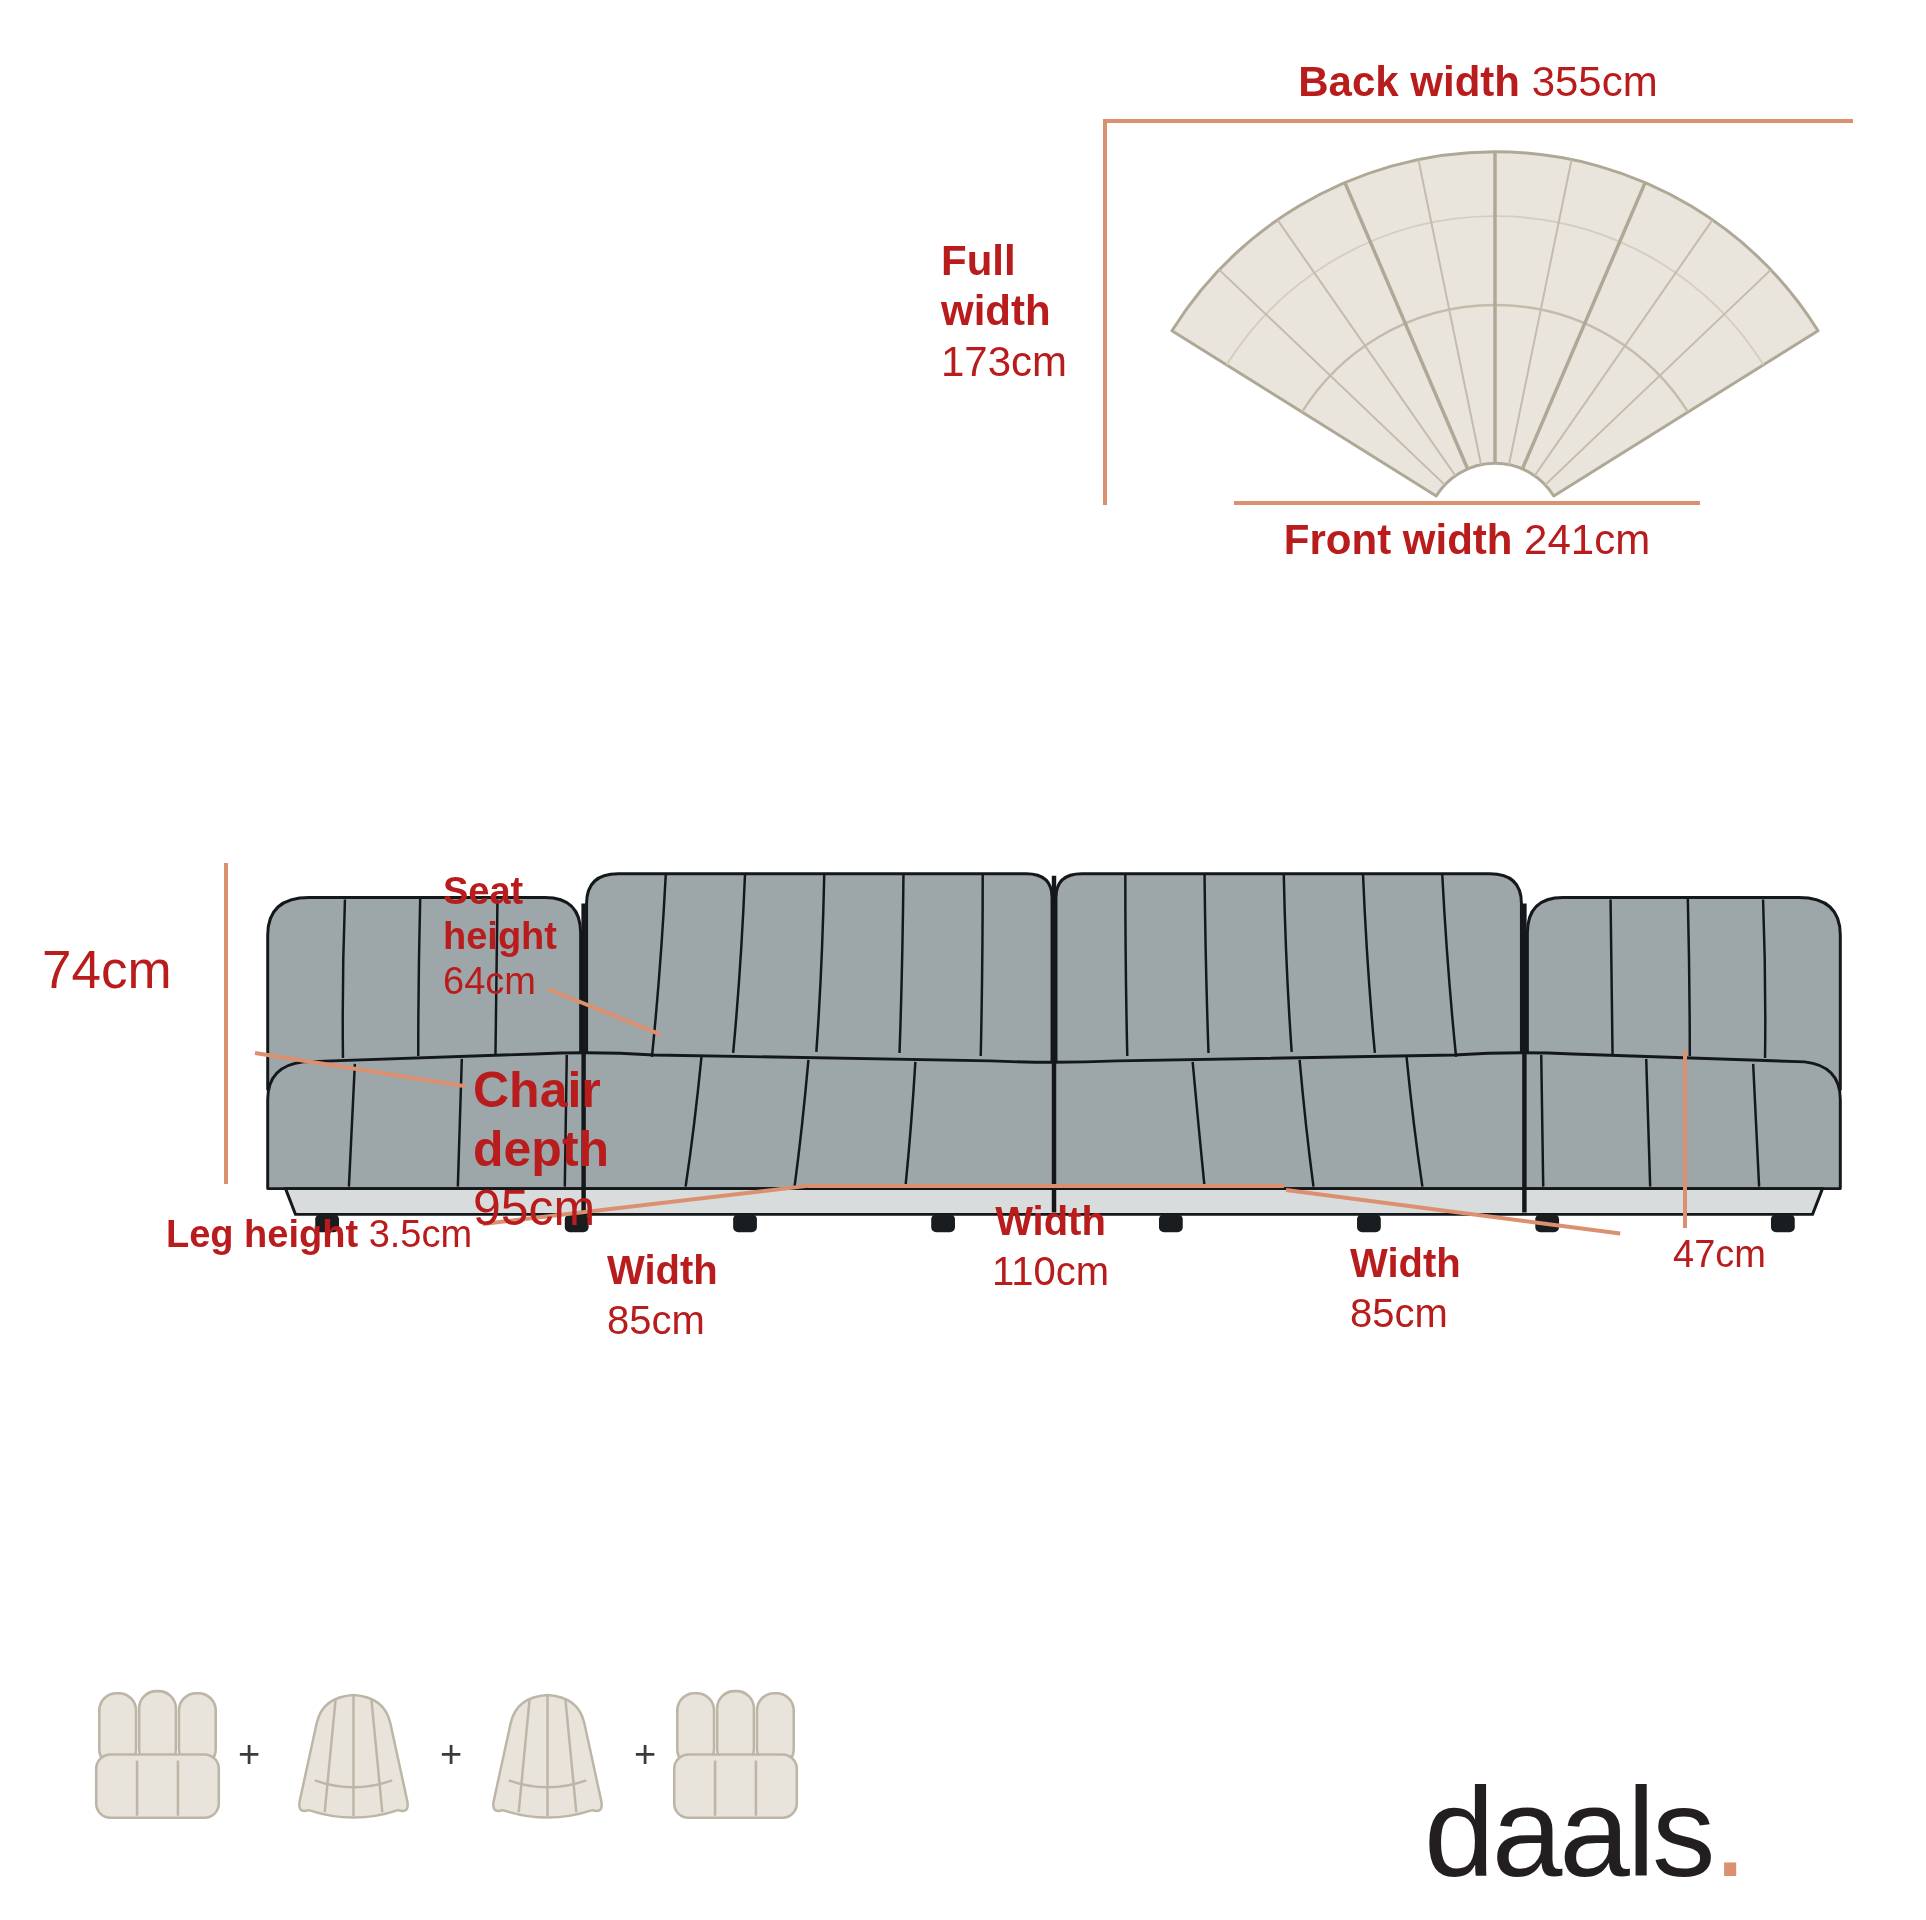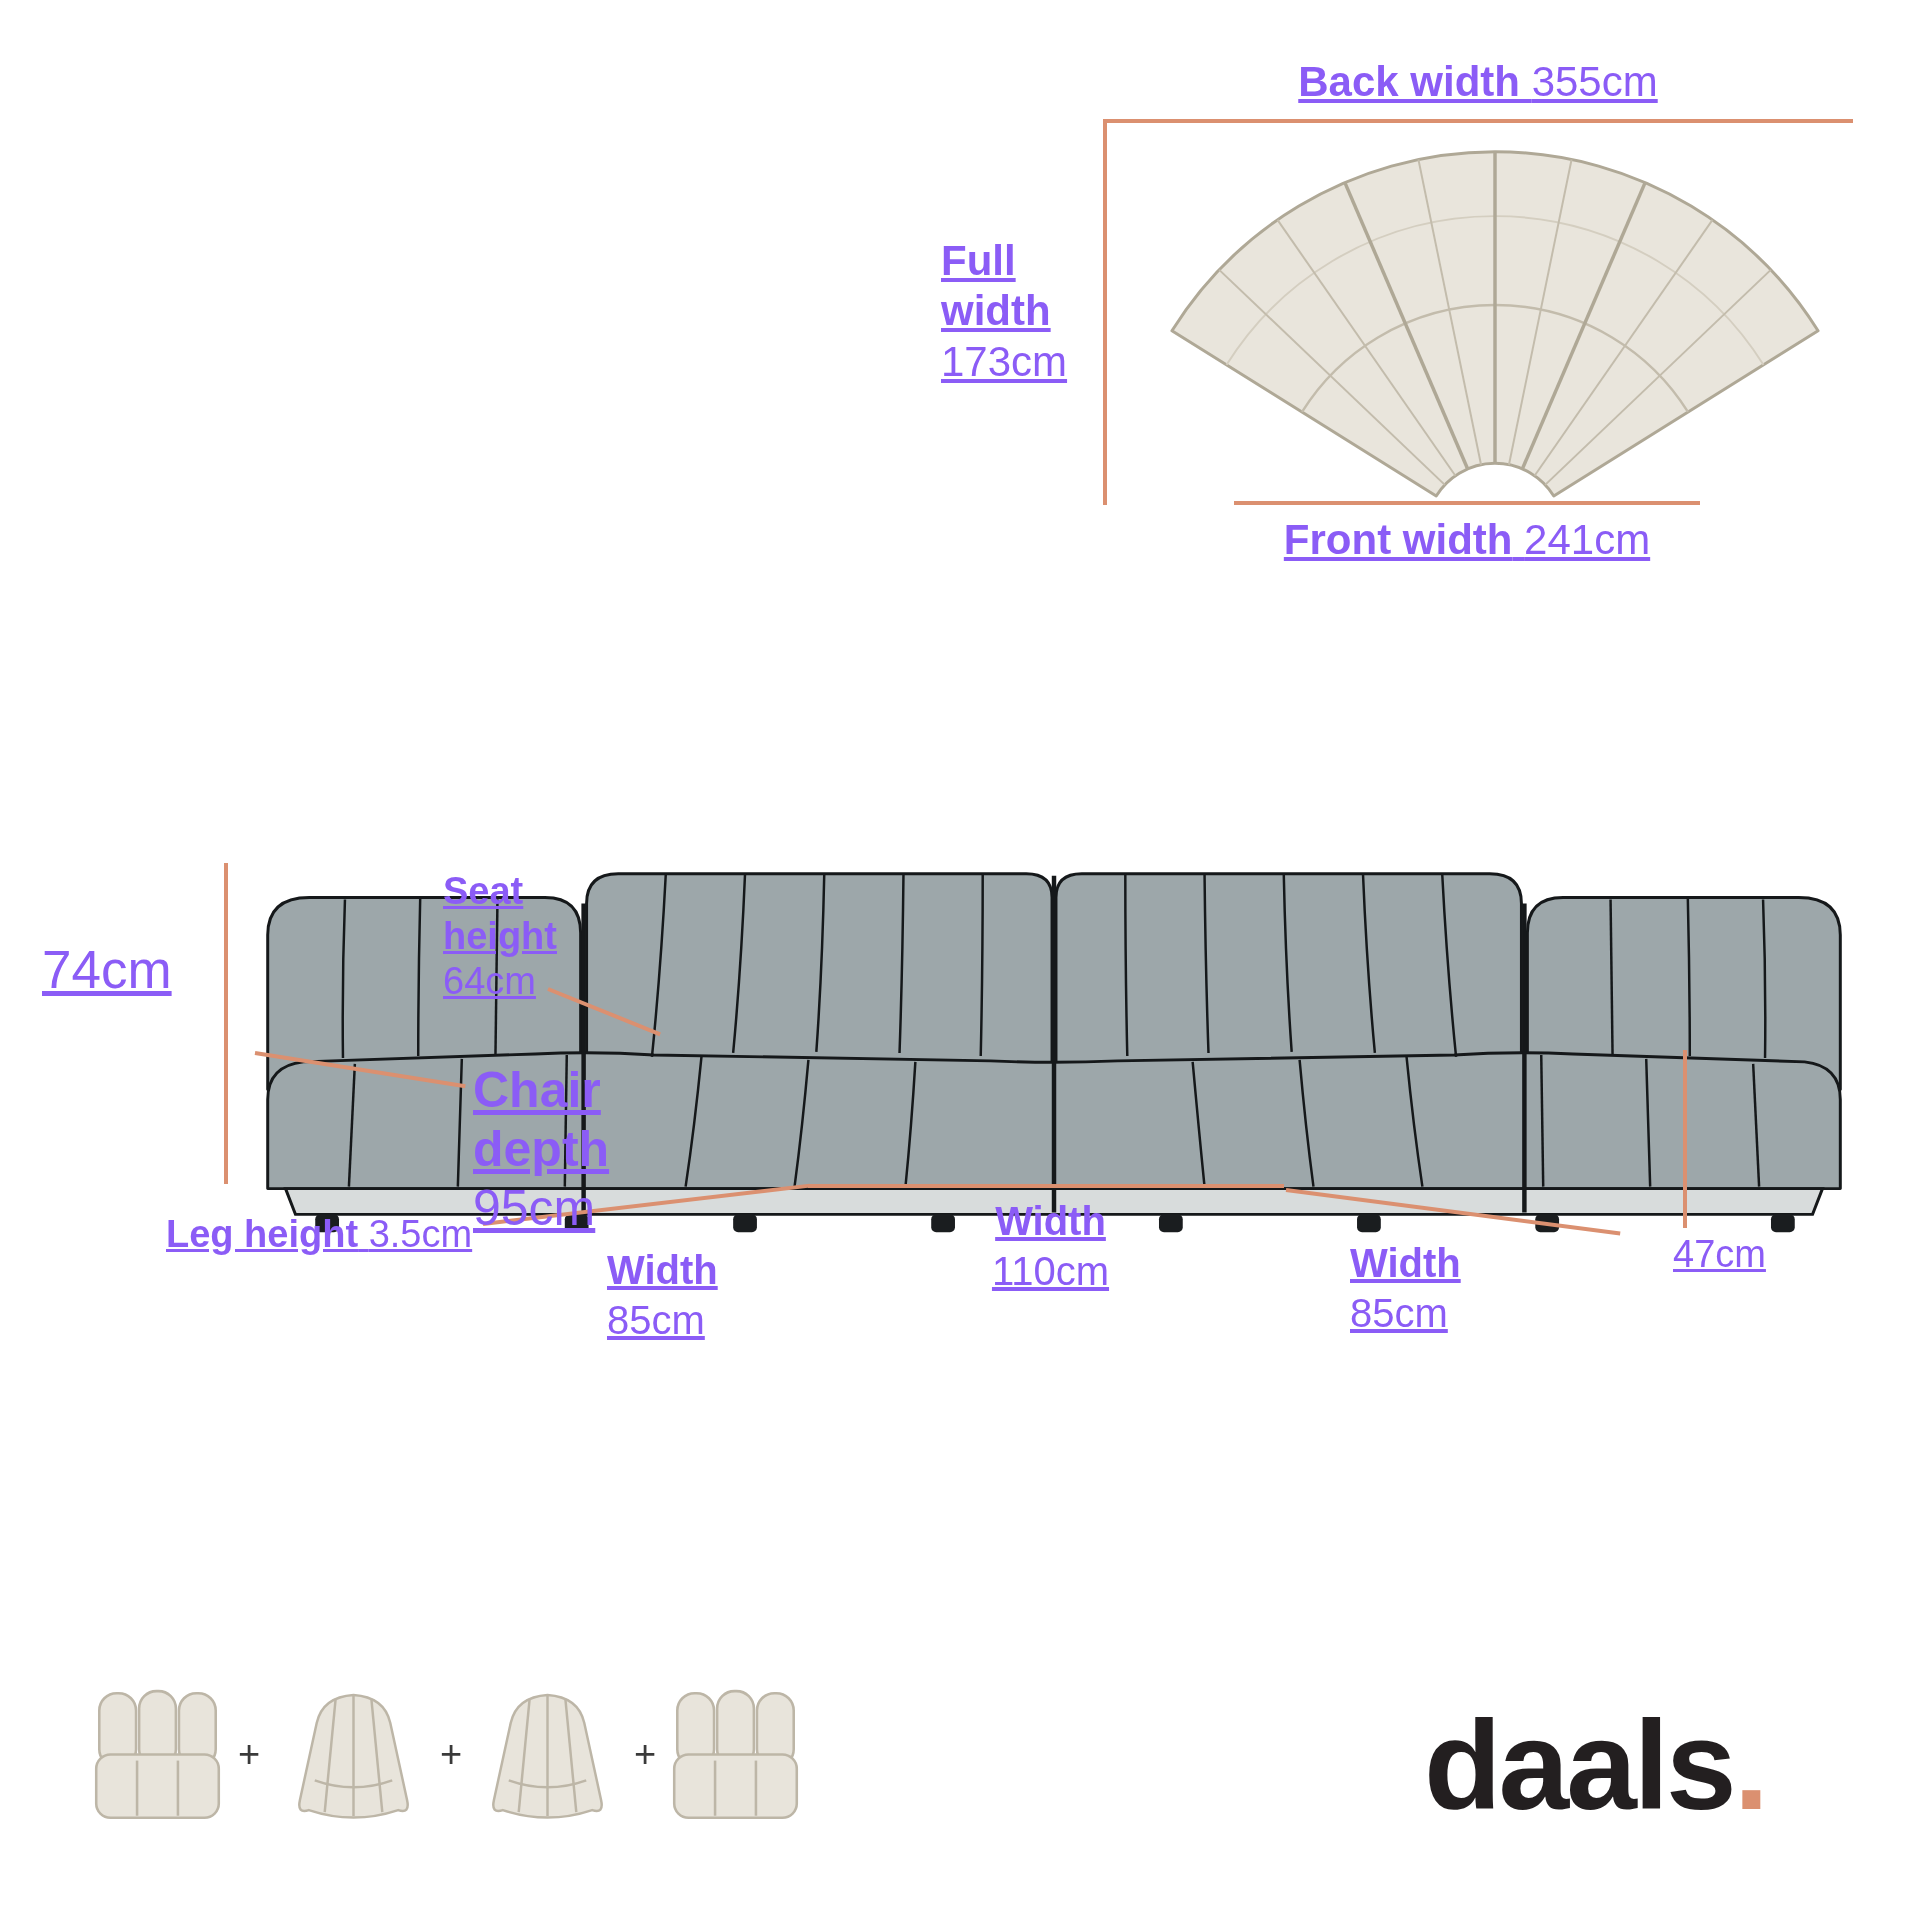--- a/index.html
+++ b/index.html
@@ -5,21 +5,21 @@
   * { margin:0; padding:0; box-sizing:border-box; }
   html,body { background:#ffffff; }
   body { font-family:"Liberation Sans", sans-serif; color:#1a1a1a; }
   .page { position:relative; width:1927px; height:1921px; background:#ffffff; overflow:hidden; }
 
   
   .dline { position:absolute; background:#DB9070; }
   .rot { transform-origin:left center; }
 
   
-  .label { position:absolute; color:#8b5cf6; line-height:1.2;text-decoration:underline; }
+  .label { position:absolute; color:#b91c1c; line-height:1.2; }
   .lbl { font-weight:700; }
   .blk { display:block; }
 
   .back-width-label  { left:1103px; top:57px;  width:750px; text-align:center; font-size:42px; }
   .full-depth-label  { left:941px;  top:236px; width:134px; font-size:42px; }
   .front-width-label { left:1234px; top:515px; width:466px; text-align:center; font-size:42px; }
 
   .full-height-label { left:42px;   top:939px;  width:173px; font-size:53px; line-height:1.18; }
   .seat-depth-label  { left:443px;  top:869px;  width:117px; font-size:38px; line-height:1.18; }
   .chair-depth-label { left:473px;  top:1061px; width:119px; font-size:50px; line-height:1.18; }
@@ -36,21 +36,21 @@
   .module { position:absolute; }
   .m1 { left:91px;  top:1685px; width:133px; height:143px; }
   .m2 { left:279px; top:1685px; width:149px; height:139px; }
   .m3 { left:473px; top:1685px; width:149px; height:139px; }
   .m4 { left:669px; top:1685px; width:133px; height:143px; }
   .plus { position:absolute; font-size:38px; color:#3a3a3a; line-height:1; }
   .p1 { left:238px; top:1735px; }
   .p2 { left:440px; top:1735px; }
   .p3 { left:634px; top:1735px; }
 
-  .brand { position:absolute; left:1424px; top:1702px; font-size:127px; font-weight:700;
+  .brand { position:absolute; left:1424px; top:1769px; font-size:127px; font-weight:400;
            letter-spacing:-3px; color:#231F20; line-height:1; }
   .brand .dot { color:#DB9070; }
 </style>
 </head>
 <body>
 
 <div class="page">
 
   <div class="label back-width-label">
     <span class="lbl">Back width</span>

